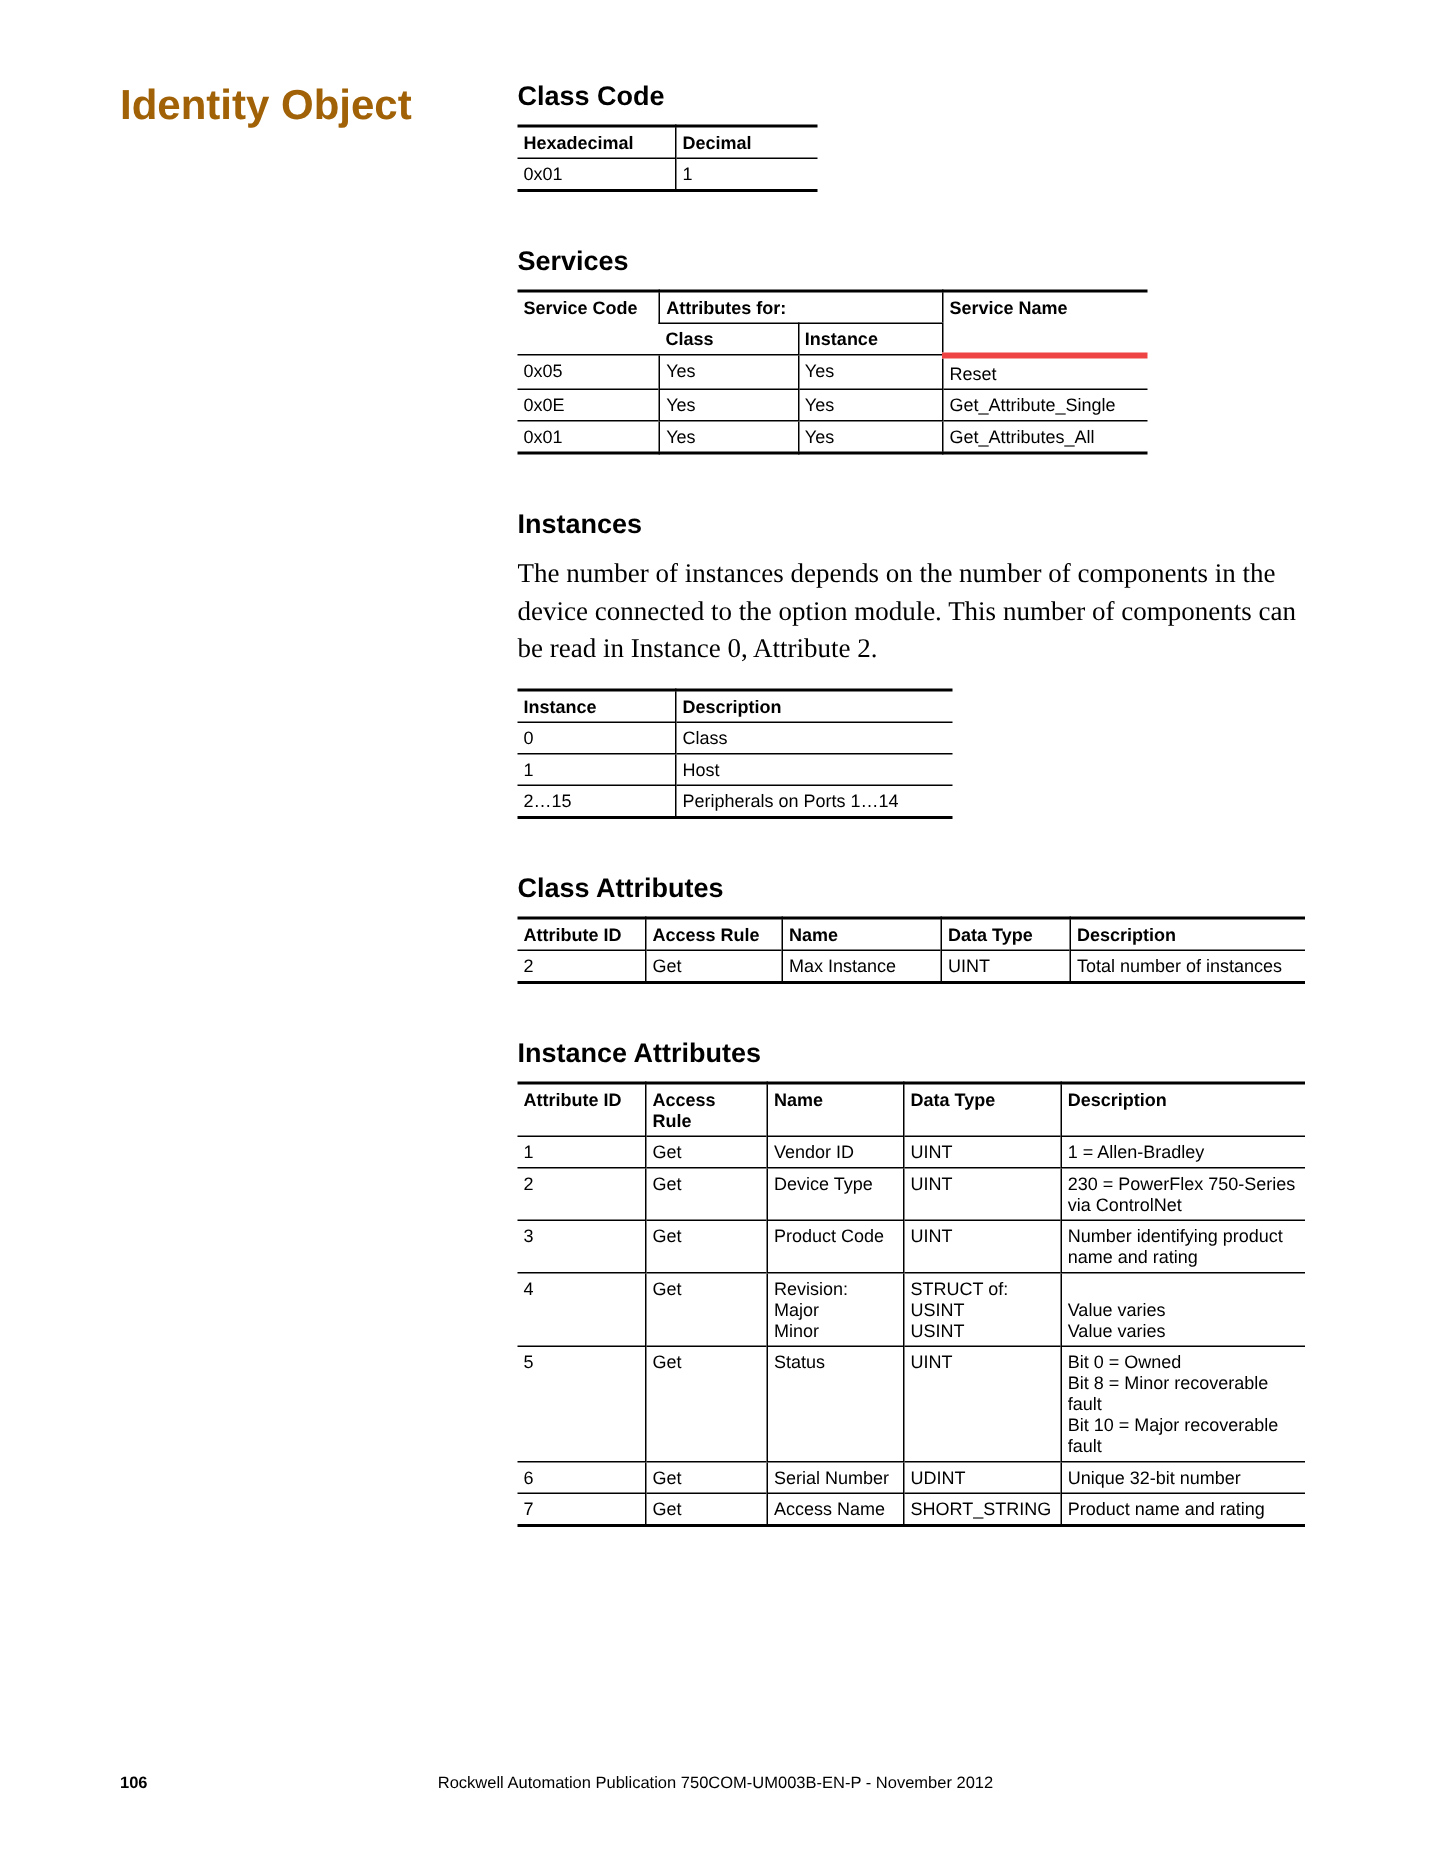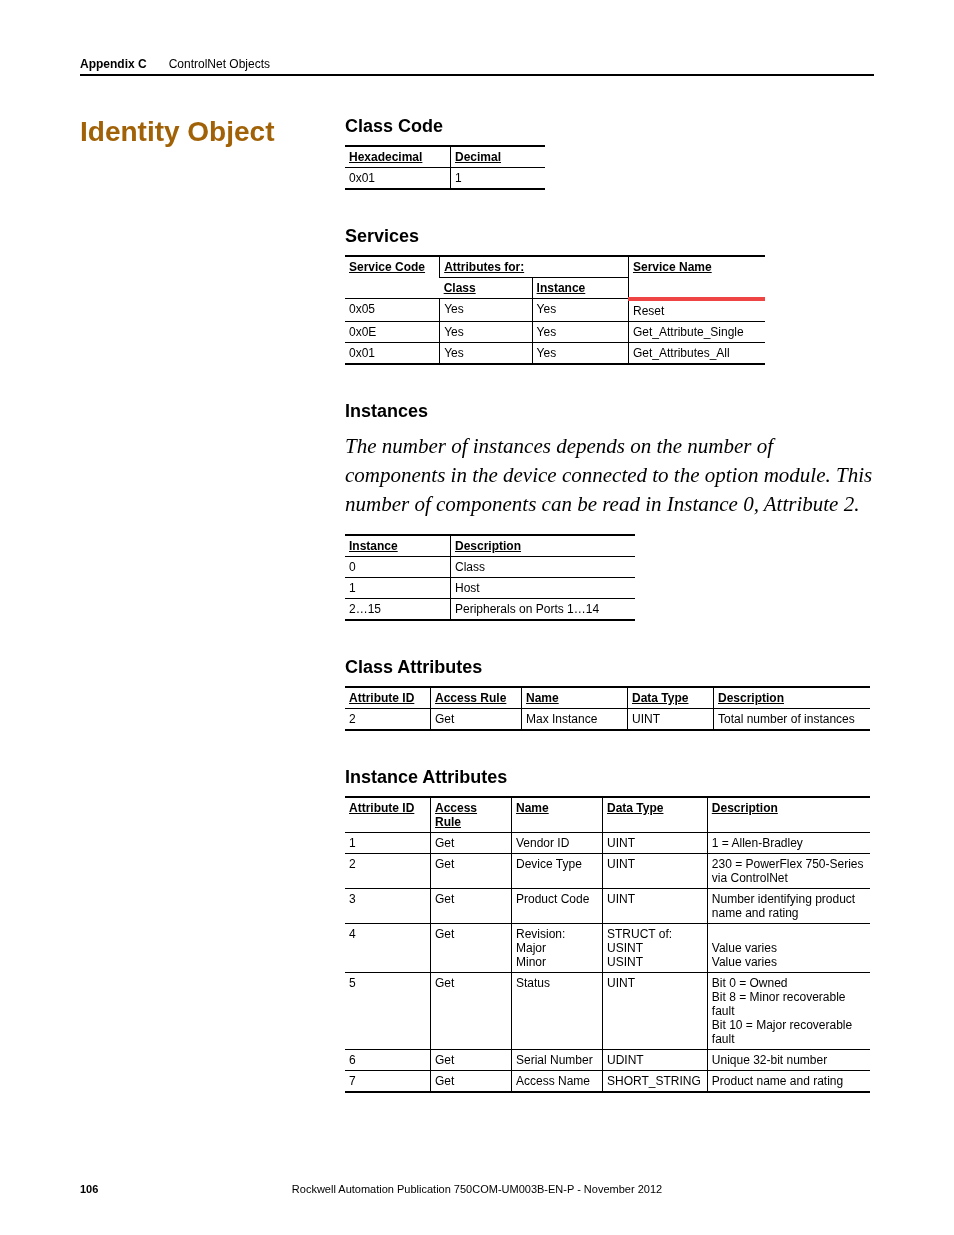--- a/index.html
+++ b/index.html
@@ -50,24 +50,23 @@
     color: #a16207;
   }
   h2.subhead {
     font-family: Arial, sans-serif;
     font-weight: bold;
     font-size: 18px;
     margin: 0 0 8px 0;
   }
   .body-text {
     font-family: "Times New Roman", serif;
-    font-size: 21px;
+    font-size: 18px;
     line-height: 1.4;
     margin: 10px 0 14px 0;
-    font-style: italic;
   }
   table {
     border-collapse: collapse;
     font-family: Arial, sans-serif;
     font-size: 12px;
   }
   table.tbl {
     margin-bottom: 36px;
   }
   table.tbl th, table.tbl td {
@@ -75,21 +74,20 @@
     border-right: none;
     text-align: left;
     padding: 3px 6px 3px 4px;
     vertical-align: top;
   }
   table.tbl tr th:first-child, table.tbl tr td:first-child {
     border-left: none;
   }
   table.tbl th {
     font-weight: bold;
-    text-decoration: underline;
   }
   .top-thick { border-top: 2px solid #000; }
   .bottom-thick { border-bottom: 2px solid #000; }
   .bottom-thin { border-bottom: 1px solid #000; }
   .footer {
     position: absolute;
     bottom: 40px;
     left: 80px;
     right: 80px;
     font-family: Arial, sans-serif;
@@ -104,24 +102,20 @@
   .pub {
     text-align: center;
   }
   .multiline { white-space: pre-line; }
 </style>
 </head>
 <body>
 
 <div class="page">
 
-  <div class="header-line">
-    <span class="appendix">Appendix C</span>
-    <span class="appendix-sub">ControlNet Objects</span>
-  </div>
 
   <div class="content">
     <div class="leftcol">
       <h1 class="section-title">Identity Object</h1>
     </div>
     <div class="rightcol">
 
       <h2 class="subhead">Class Code</h2>
       <table class="tbl" style="width:200px;">
         <tbody>

